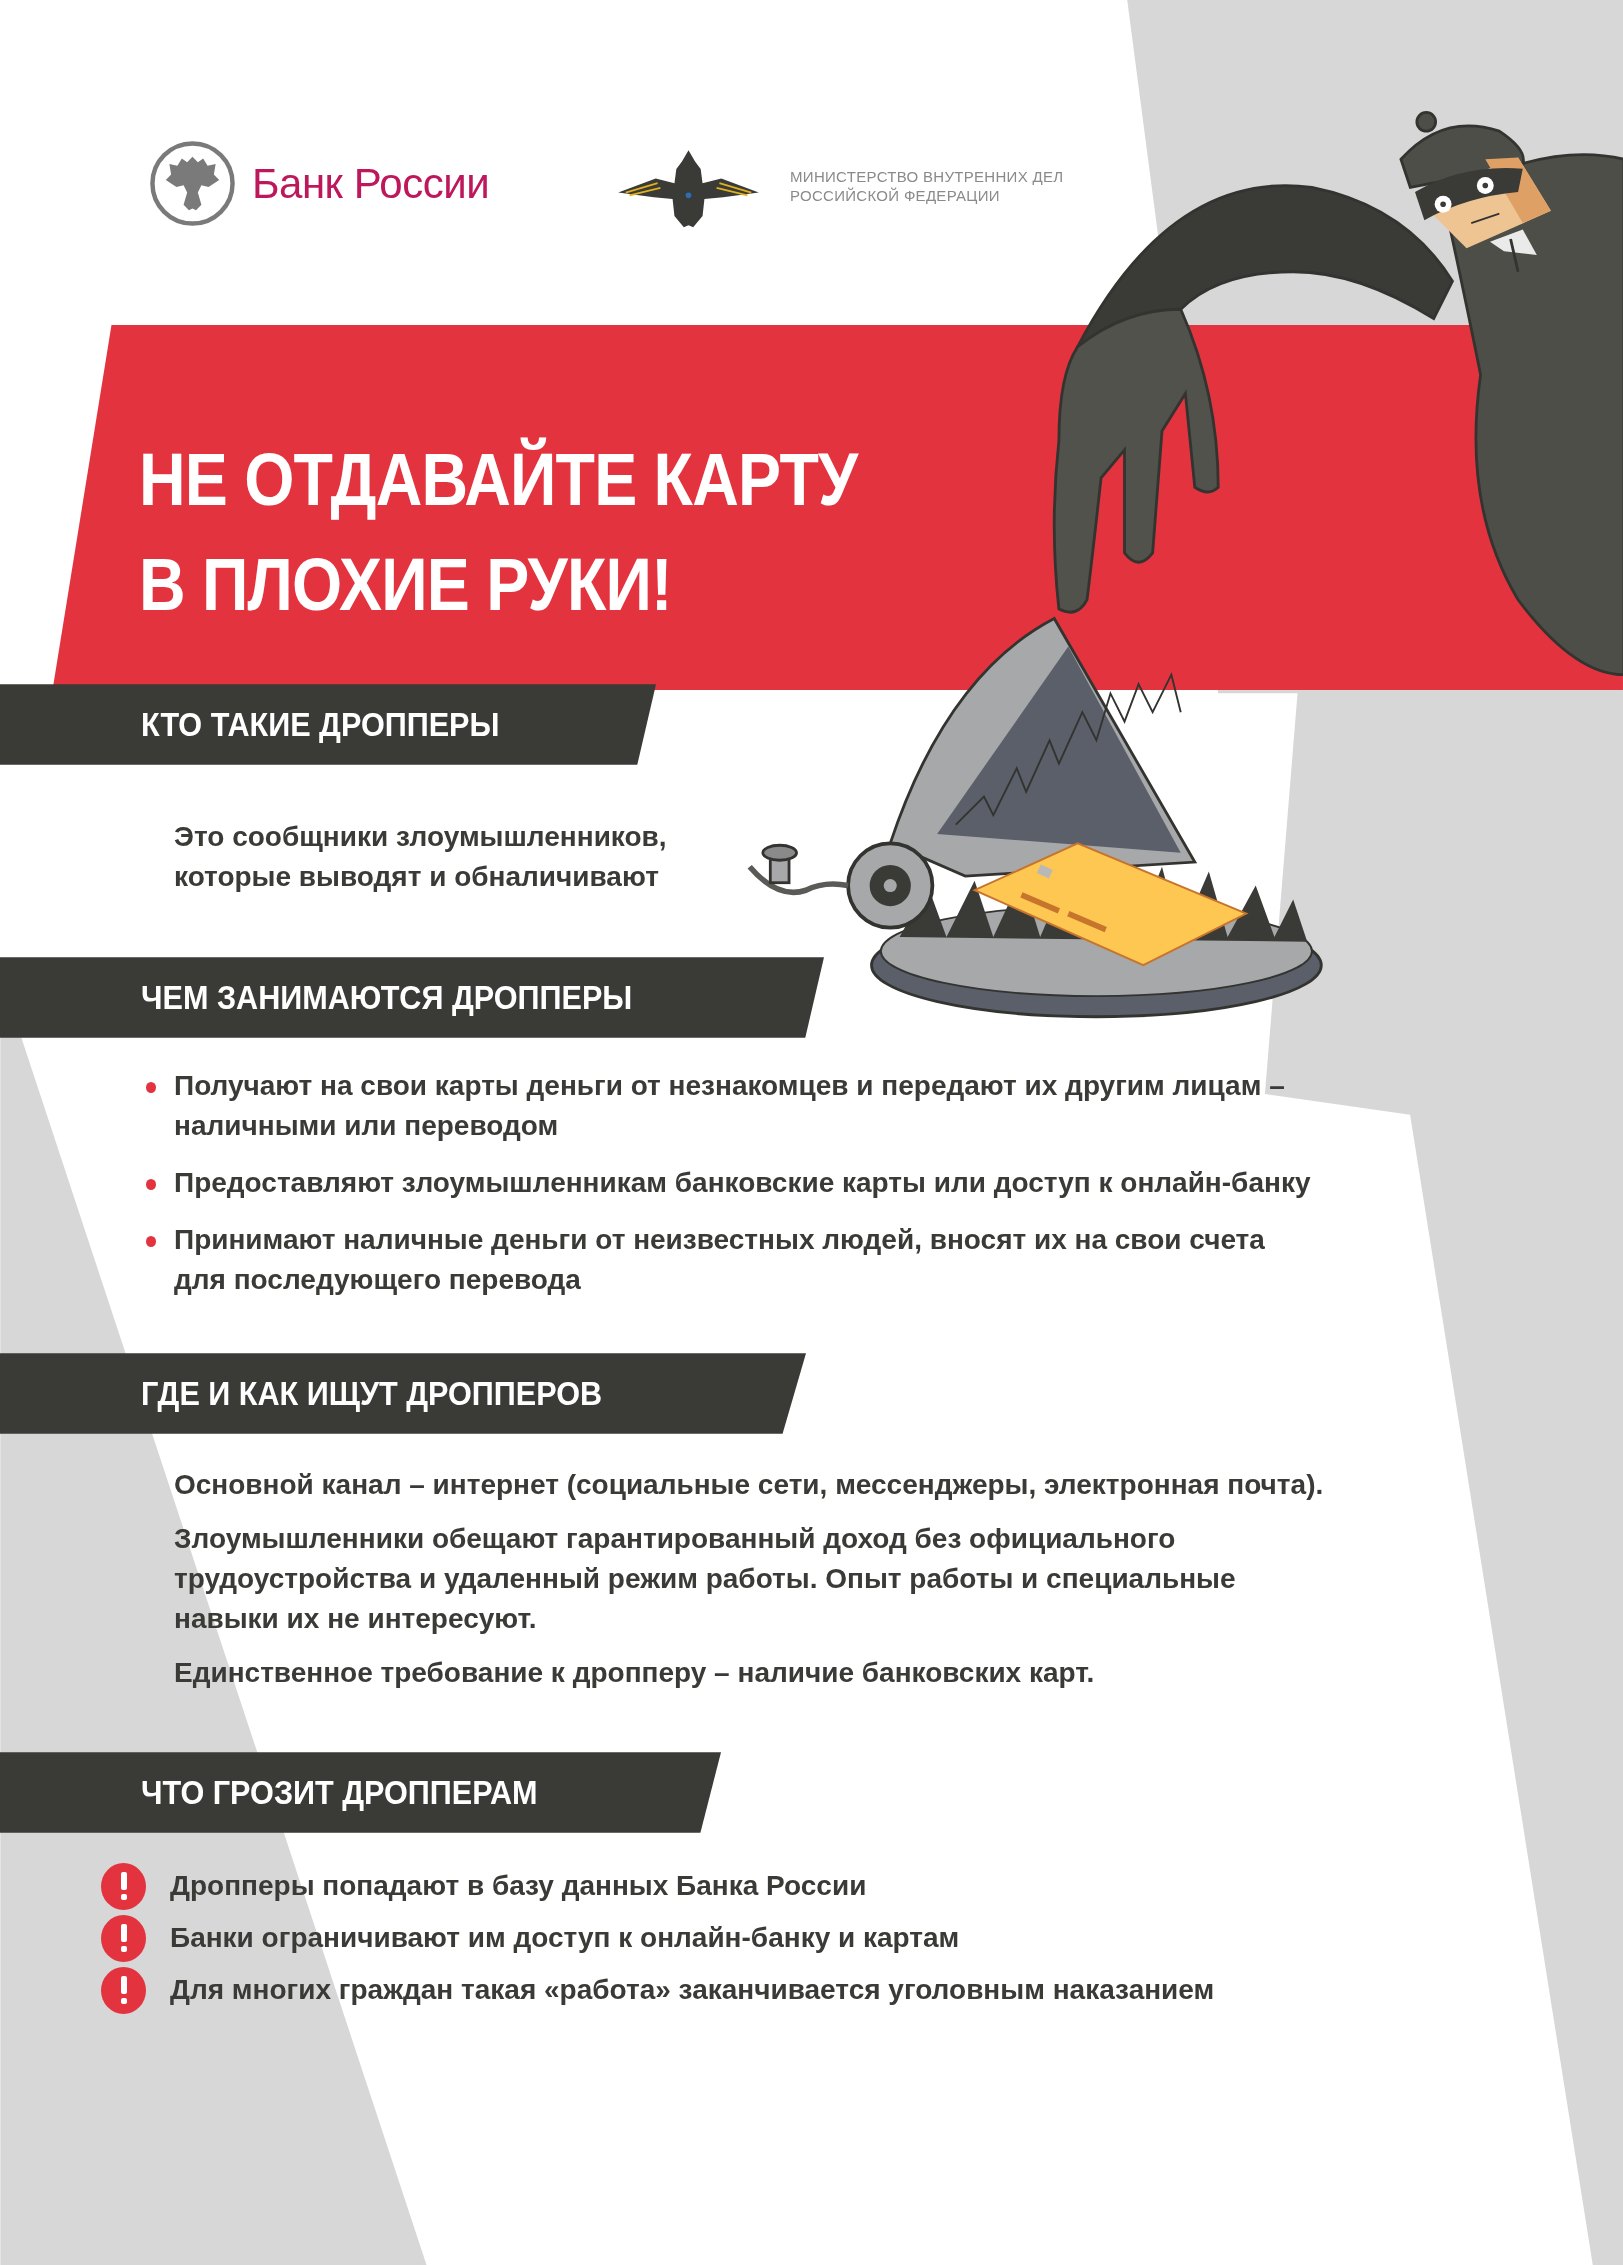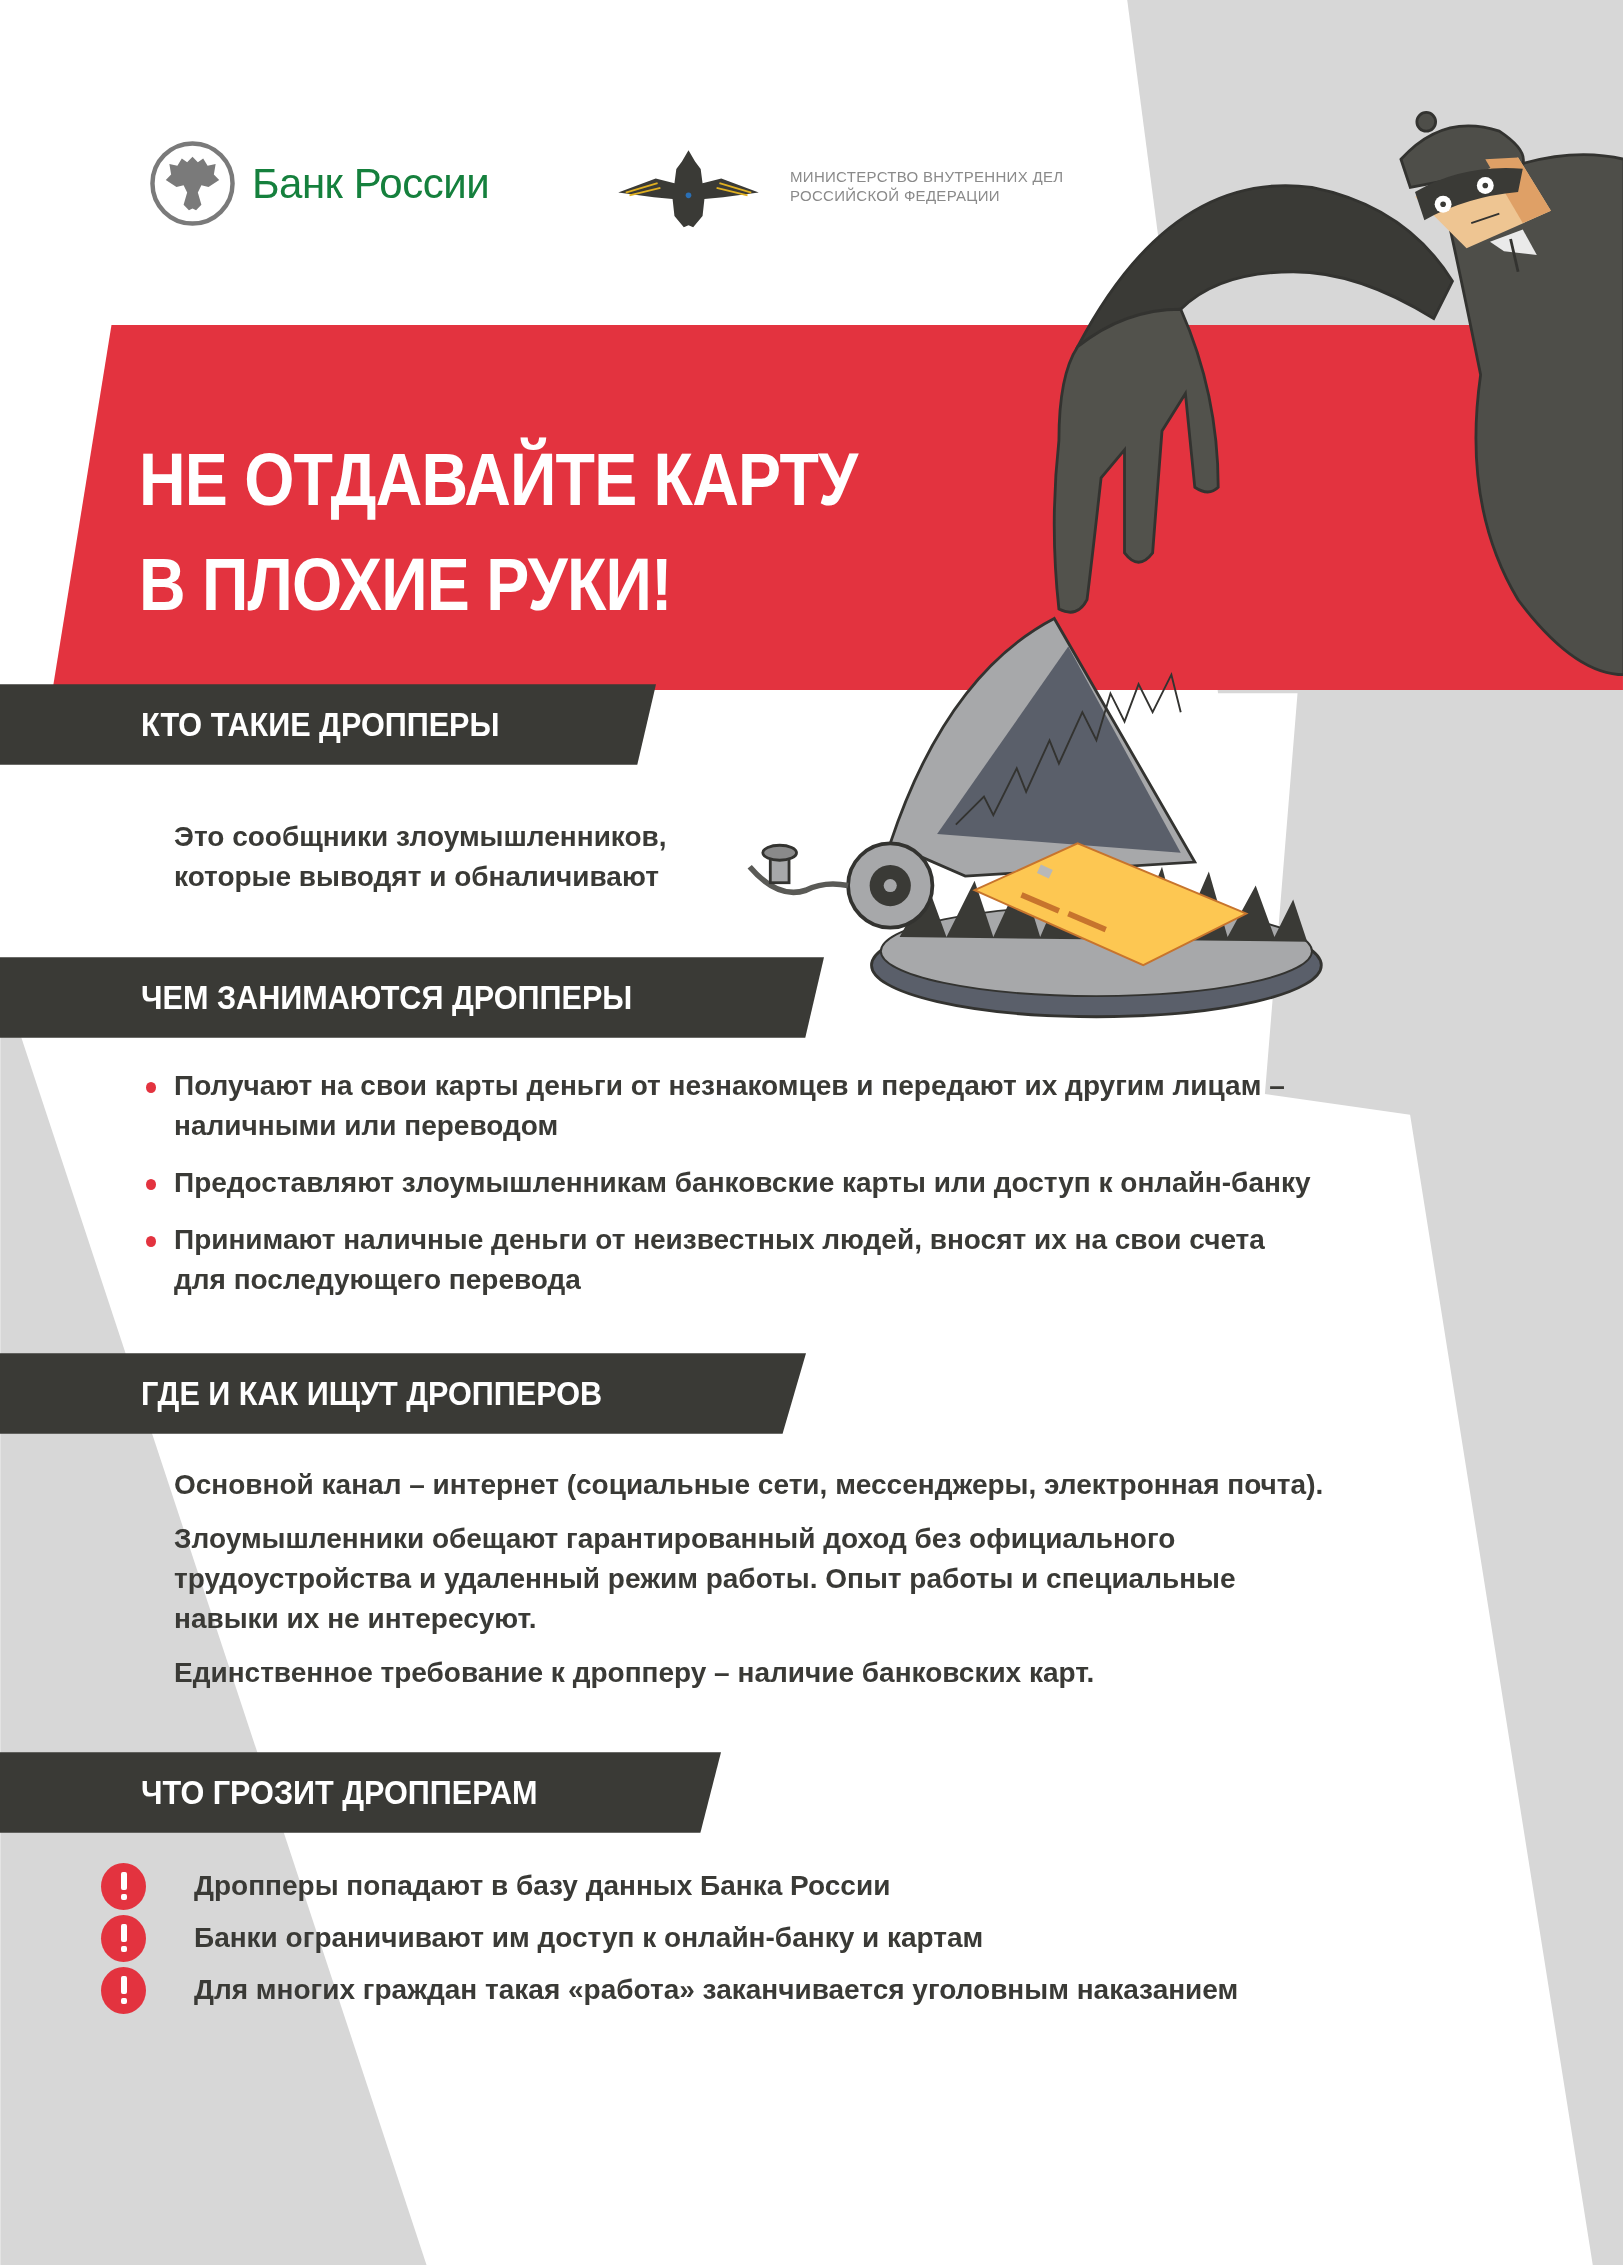--- a/index.html
+++ b/index.html
@@ -7,21 +7,21 @@
     width: 1624px; height: 2265px; position: relative; overflow: hidden;
     background: #ffffff;
     font-family: "Liberation Sans", sans-serif;
     color: #3a3a36;
   }
   .bg-layer { position: absolute; left: 0; top: 0; width: 1624px; height: 2265px; z-index: 0; }
 
   
   .logo-cbr { position: absolute; left: 148px; top: 139px; display: flex; align-items: center; z-index: 3; }
   .logo-cbr .emblem { width: 89px; height: 89px; }
-  .logo-cbr .name { margin-left: 15px; font-size: 42px; color: #15803d; letter-spacing: -0.5px; font-family: "Liberation Sans", sans-serif; }
+  .logo-cbr .name { margin-left: 15px; font-size: 42px; color: #be185d; letter-spacing: -0.5px; font-family: "Liberation Sans", sans-serif; }
   .logo-mvd { position: absolute; left: 618px; top: 141px; display: flex; align-items: center; z-index: 3; gap: 12px; }
   .logo-mvd .emblem { width: 141px; height: 89px; }
   .logo-mvd .name { margin-left: 19px; font-size: 15px; line-height: 19px; color: #8a8a8a; letter-spacing: 0.3px; text-transform: uppercase; }
 
   
   .title-banner { position: absolute; left: 0; top: 325px; width: 1624px; height: 365px; z-index: 1; }
   .title-text {
     position: absolute; left: 139px; top: 427px; z-index: 4;
     color: #ffffff; font-weight: bold; font-size: 75px; line-height: 105px;
     letter-spacing: -0.9px; text-transform: uppercase;
@@ -51,21 +51,21 @@
     background: #e3333f; border-radius: 50%;
   }
 
   .threats { position: absolute; left: 101px; top: 1860px; z-index: 3; }
   .threat { display: flex; align-items: center; height: 52px; margin-bottom: 0px; }
   .threat .warn {
     width: 45px; height: 47px; border-radius: 50%; background: #e3333f; position: relative; flex: 0 0 45px;
   }
   .threat .warn .bar { position: absolute; left: 19.7px; top: 9.4px; width: 6.6px; height: 18px; background: #fff; border-radius: 1.9px; }
   .threat .warn .pt { position: absolute; left: 19.7px; top: 31px; width: 6.6px; height: 6.6px; background: #fff; border-radius: 1.9px; }
-  .threat .txt { margin-left: 48px; font-weight: bold; font-size: 28px; color: #3a3a36; white-space: nowrap; }
+  .threat .txt { margin-left: 24px; font-weight: bold; font-size: 28px; color: #3a3a36; white-space: nowrap; }
 
   .illustration { position: absolute; left: 0; top: 0; width: 1624px; height: 1087px; z-index: 2; pointer-events: none; }
 </style>
 </head>
 <body>
 
 <svg class="bg-layer" viewBox="0 0 1733 2418" width="1624" height="2265">
 
   <polygon points="1203,0 1733,0 1733,740 1300,740" fill="#d7d7d7"></polygon>
 

